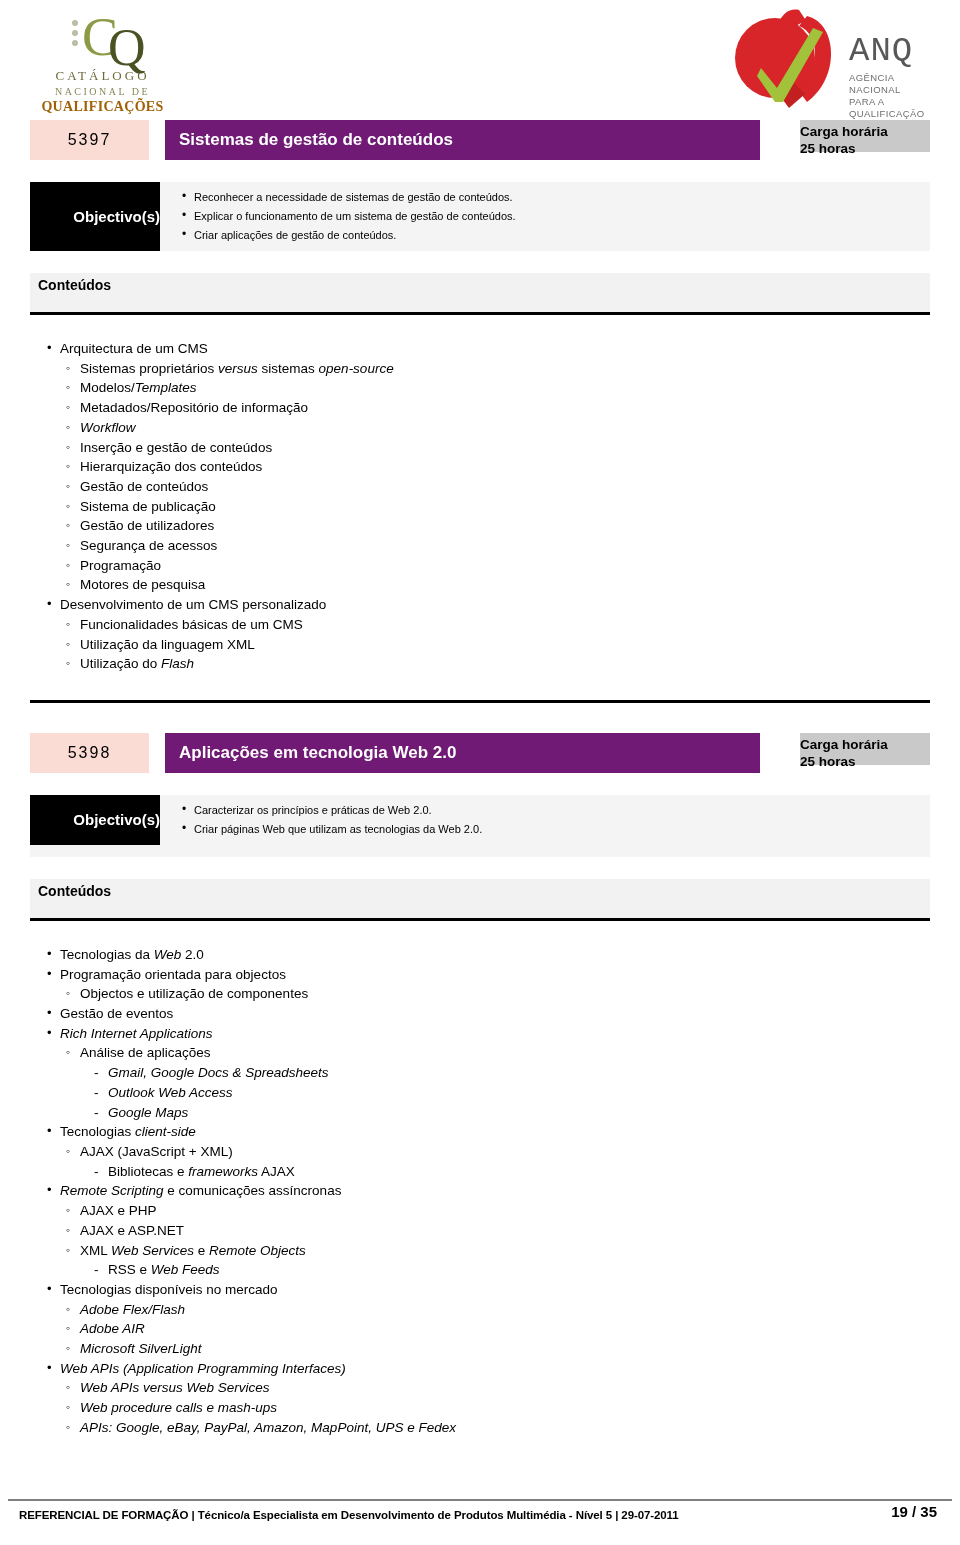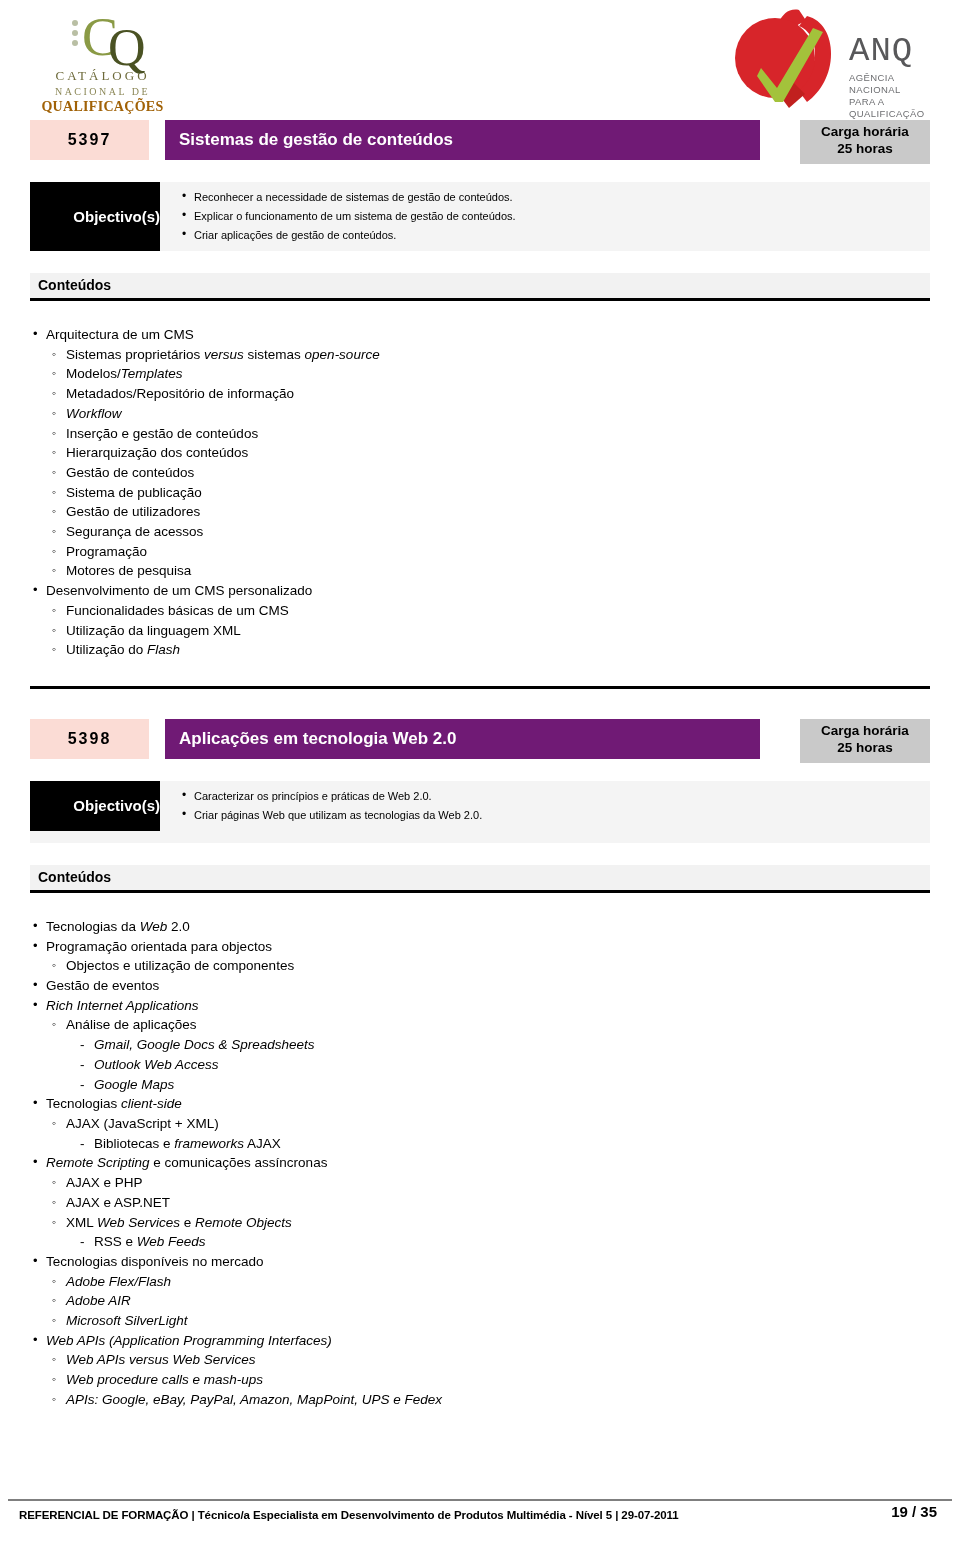--- a/index.html
+++ b/index.html
@@ -124,21 +124,21 @@
     position: absolute;
     left: 0;
     top: 0;
     width: 119px;
     height: 40px;
     background: #fbdcd5;
     display: flex;
     align-items: center;
     justify-content: center;
     font-size: 16px;
-    font-weight: bold;
+    font-weight: normal;
     letter-spacing: 2px;
   }
   .title-bar {
     position: absolute;
     left: 135px;
     top: 0;
     right: 170px;
     height: 40px;
     background: #701a75;
     color: #ffffff;
@@ -147,23 +147,22 @@
     padding-left: 14px;
     font-size: 17px;
     font-weight: bold;
     box-sizing: border-box;
   }
   .hours-box {
     position: absolute;
     right: 0;
     top: 0;
     width: 130px;
-    height: 44px;
+    height: 32px;
     background: #c9c9c9;
-    text-align: center;
     box-sizing: border-box;
     padding-top: 3px;
   }
   .hours-label {
     font-size: 13.5px;
     font-weight: bold;
     line-height: 17px;
   }
   .hours-value {
     font-size: 13.5px;
@@ -207,29 +206,29 @@
     top: -1px;
     font-size: 12px;
   }
 
   .cont-head {
     margin: 22px 30px 0 30px;
     background: #f2f2f2;
     border-bottom: 3px solid #000000;
     font-size: 14px;
     font-weight: bold;
-    padding: 4px 8px 5px 8px;
+    padding: 4px 8px 19px 8px;
     box-sizing: border-box;
   }
 
   .cont-body {
     margin: 24px 30px 0 30px;
   }
   .cont-body ul {
-    margin: 0;
+    margin: 14px;
     padding: 0;
     list-style: none;
   }
   .cont-body li {
     position: relative;
     font-size: 13.5px;
     line-height: 19.7px;
     white-space: nowrap;
   }
   .lvl1 { padding-left: 16px; }

